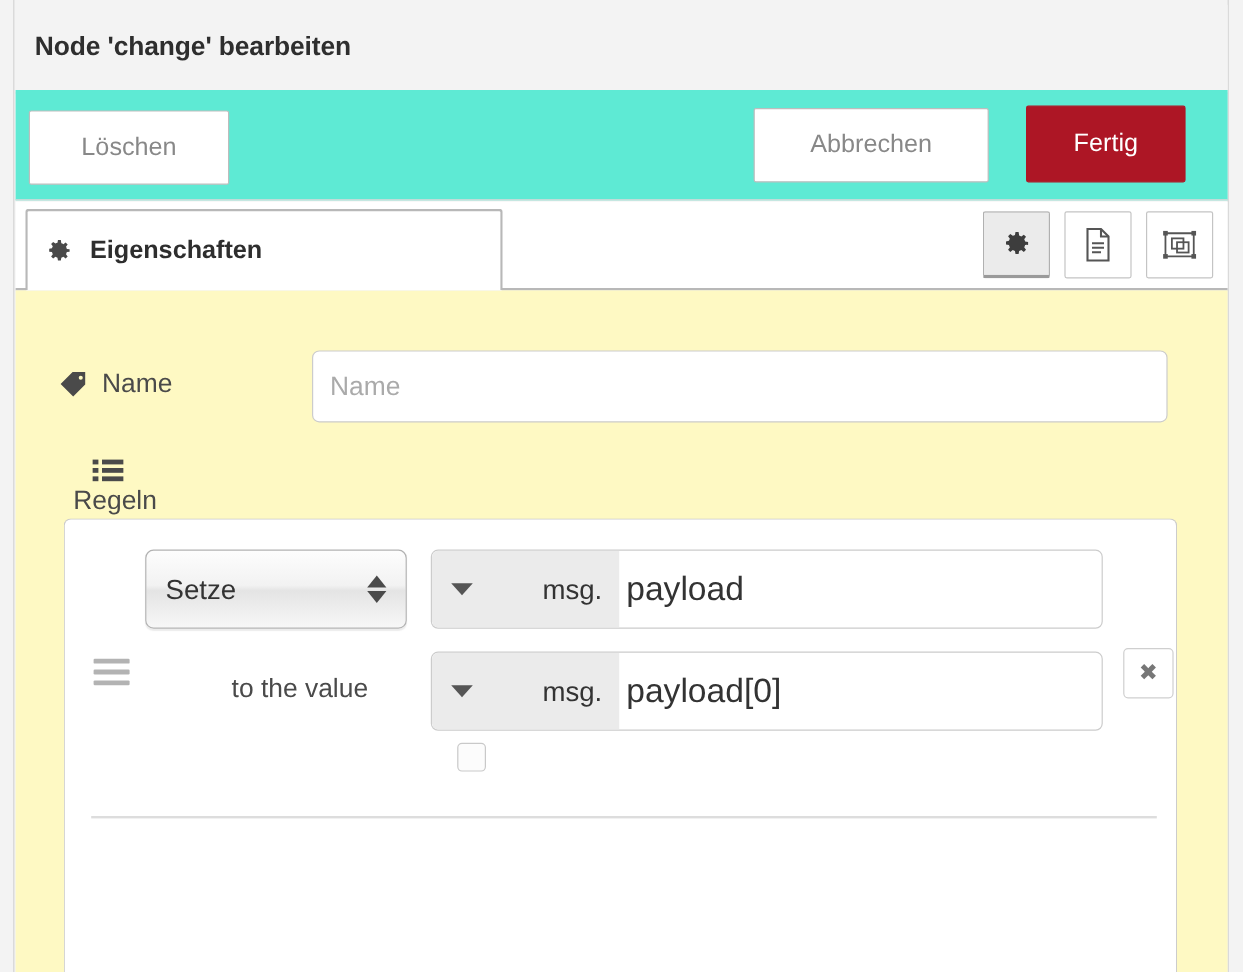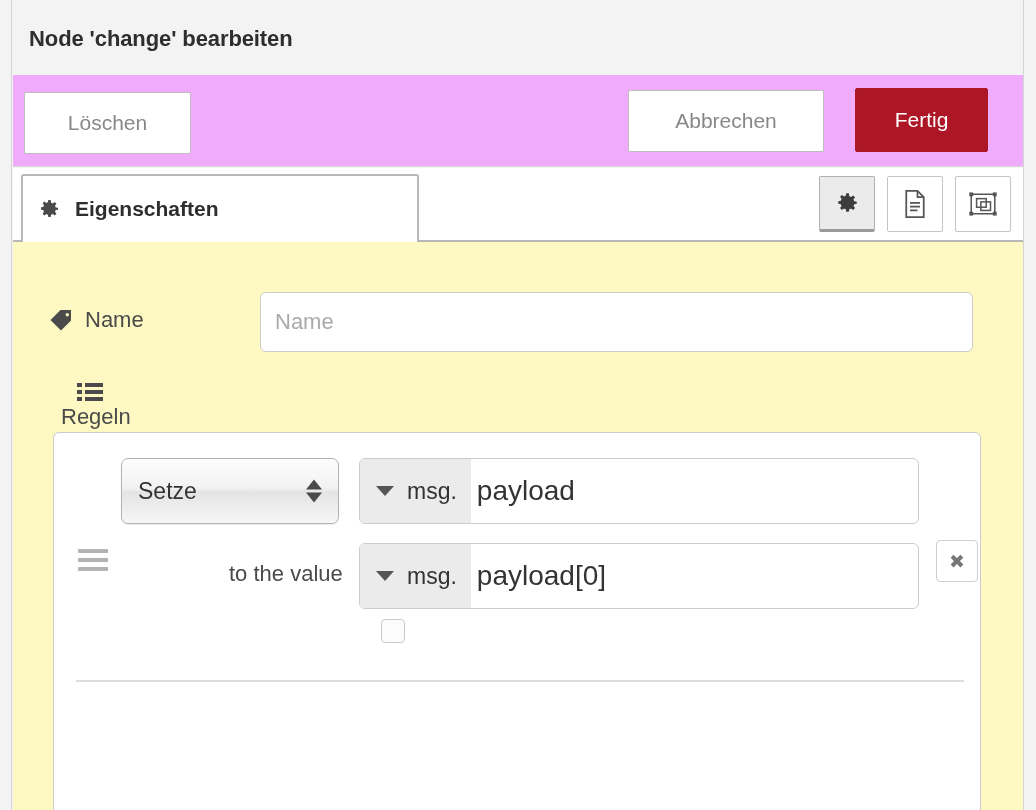--- a/index.html
+++ b/index.html
@@ -49,21 +49,21 @@
     color: #2e2e2e;
     letter-spacing: -0.1px;
     white-space: nowrap;
   }
 
   
   .buttonbar {
     position: absolute;
     left: 13px; top: 75px;
     width: 1010px; height: 92px;
-    background: #f0abfc;
+    background: #5eead4;
     border-bottom: 1px solid #d9d9d9;
   }
   .btn {
     position: absolute;
     display: flex;
     align-items: center;
     justify-content: center;
     font-size: 21px;
     border-radius: 2px;
     cursor: pointer;
@@ -280,20 +280,21 @@
     align-items: stretch;
     overflow: hidden;
   }
   .ti-prefix {
     display: flex;
     align-items: center;
     background: #ebebeb;
     padding: 0 14px 0 16px;
     cursor: pointer;
     border-radius: 5px 0 0 5px;
+    gap: 45px;
   }
   .ti-caret {
     width: 0; height: 0;
     border-left: 9px solid transparent;
     border-right: 9px solid transparent;
     border-top: 10px solid #555555;
     margin-right: 13px;
   }
   .ti-prefix-label {
     font-size: 23px;
@@ -312,21 +313,20 @@
   }
   #typed-set   { left: 305px; top: 25px; width: 560px; }
   #typed-value { left: 305px; top: 110px; width: 560px; }
 
   .value-label {
     position: absolute;
     left: 139px; top: 128px;
     font-size: 22px;
     color: #4a4a4a;
     white-space: nowrap;
-    margin-left: 36px;
   }
 
   .del-btn {
     position: absolute;
     left: 882px; top: 107px;
     width: 42px; height: 42px;
     background: #ffffff;
     border: 1px solid #cfcfcf;
     border-radius: 4px;
     display: flex;

